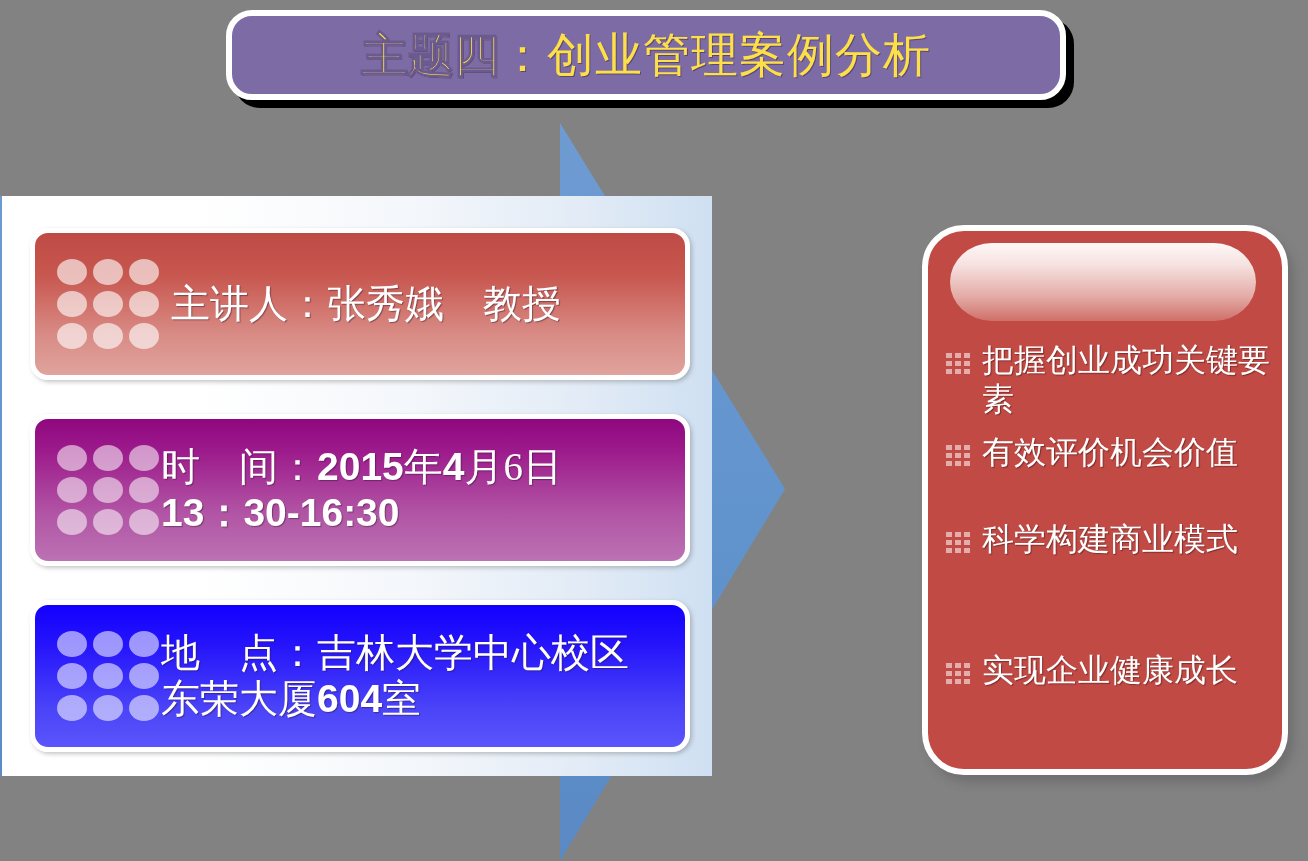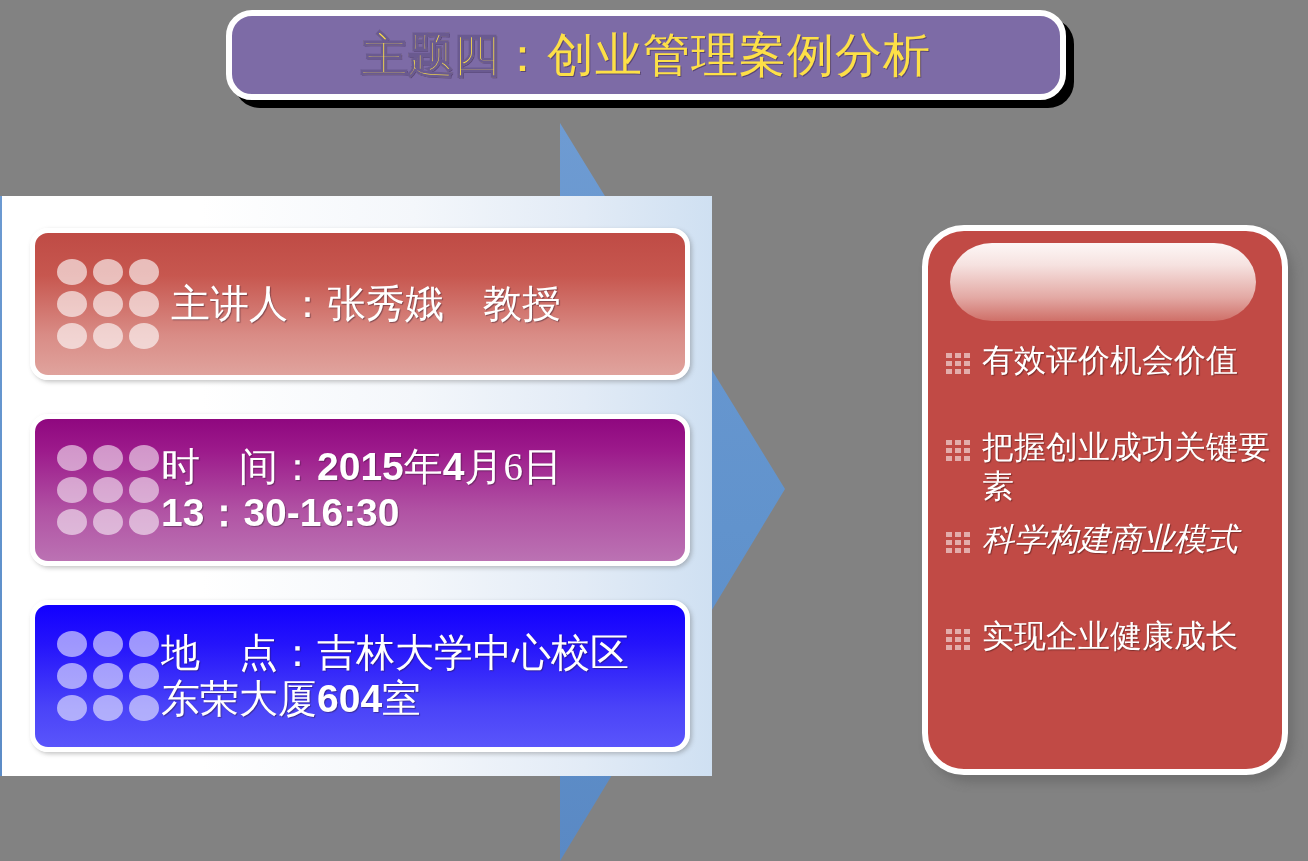--- a/index.html
+++ b/index.html
@@ -110,21 +110,21 @@
     display:grid;grid-template-columns:repeat(3,6px);grid-template-rows:repeat(3,5px);
     gap:3px 3px;
   }
   .bullet .marker i{display:block;width:6px;height:5px;background:rgba(255,255,255,.55);}
   .bullet .btext{
     color:#ffffff;font-size:32px;line-height:1.22;
     text-shadow:1px 1px 1px rgba(60,20,20,.5);
   }
   .b0{margin-bottom:14px;}
   .b1{margin-bottom:48px;}
-  .b2{margin-bottom:58px;font-style:italic;}
+  .b2{margin-bottom:92px;}
 </style>
 </head>
 <body>
 
 <div id="stage">
 
   <div class="title-shadow"></div>
   <div class="title-bar">
     <div class="title-text"><span class="tfancy">主题四</span><span>：</span><span>创业管理案例分析</span></div>
   </div>
@@ -191,48 +191,48 @@
     </div>
     <div class="card-text">
       <div class="l1"><span>地　点：</span><span>吉林大学中心校区</span></div>
       <div class="l2"><span>东荣大厦</span><span class="sans-b">604</span><span>室</span></div>
     </div>
   </div>
 
   <div class="right-panel">
     <div class="gloss"></div>
     <div class="bullets">
+      <div class="bullet b0">
+        <div class="marker">
+            <i></i>
+            <i></i>
+            <i></i>
+            <i></i>
+            <i></i>
+            <i></i>
+            <i></i>
+            <i></i>
+            <i></i>
+          </div>
+        <div class="btext">把握创业成功关键要素</div>
+      </div>
       <div class="bullet b1">
         <div class="marker">
             <i></i>
             <i></i>
             <i></i>
             <i></i>
             <i></i>
             <i></i>
             <i></i>
             <i></i>
             <i></i>
           </div>
         <div class="btext">有效评价机会价值</div>
       </div>
-      <div class="bullet b0">
-        <div class="marker">
-            <i></i>
-            <i></i>
-            <i></i>
-            <i></i>
-            <i></i>
-            <i></i>
-            <i></i>
-            <i></i>
-            <i></i>
-          </div>
-        <div class="btext">把握创业成功关键要素</div>
-      </div>
       <div class="bullet b2">
         <div class="marker">
             <i></i>
             <i></i>
             <i></i>
             <i></i>
             <i></i>
             <i></i>
             <i></i>
             <i></i>

